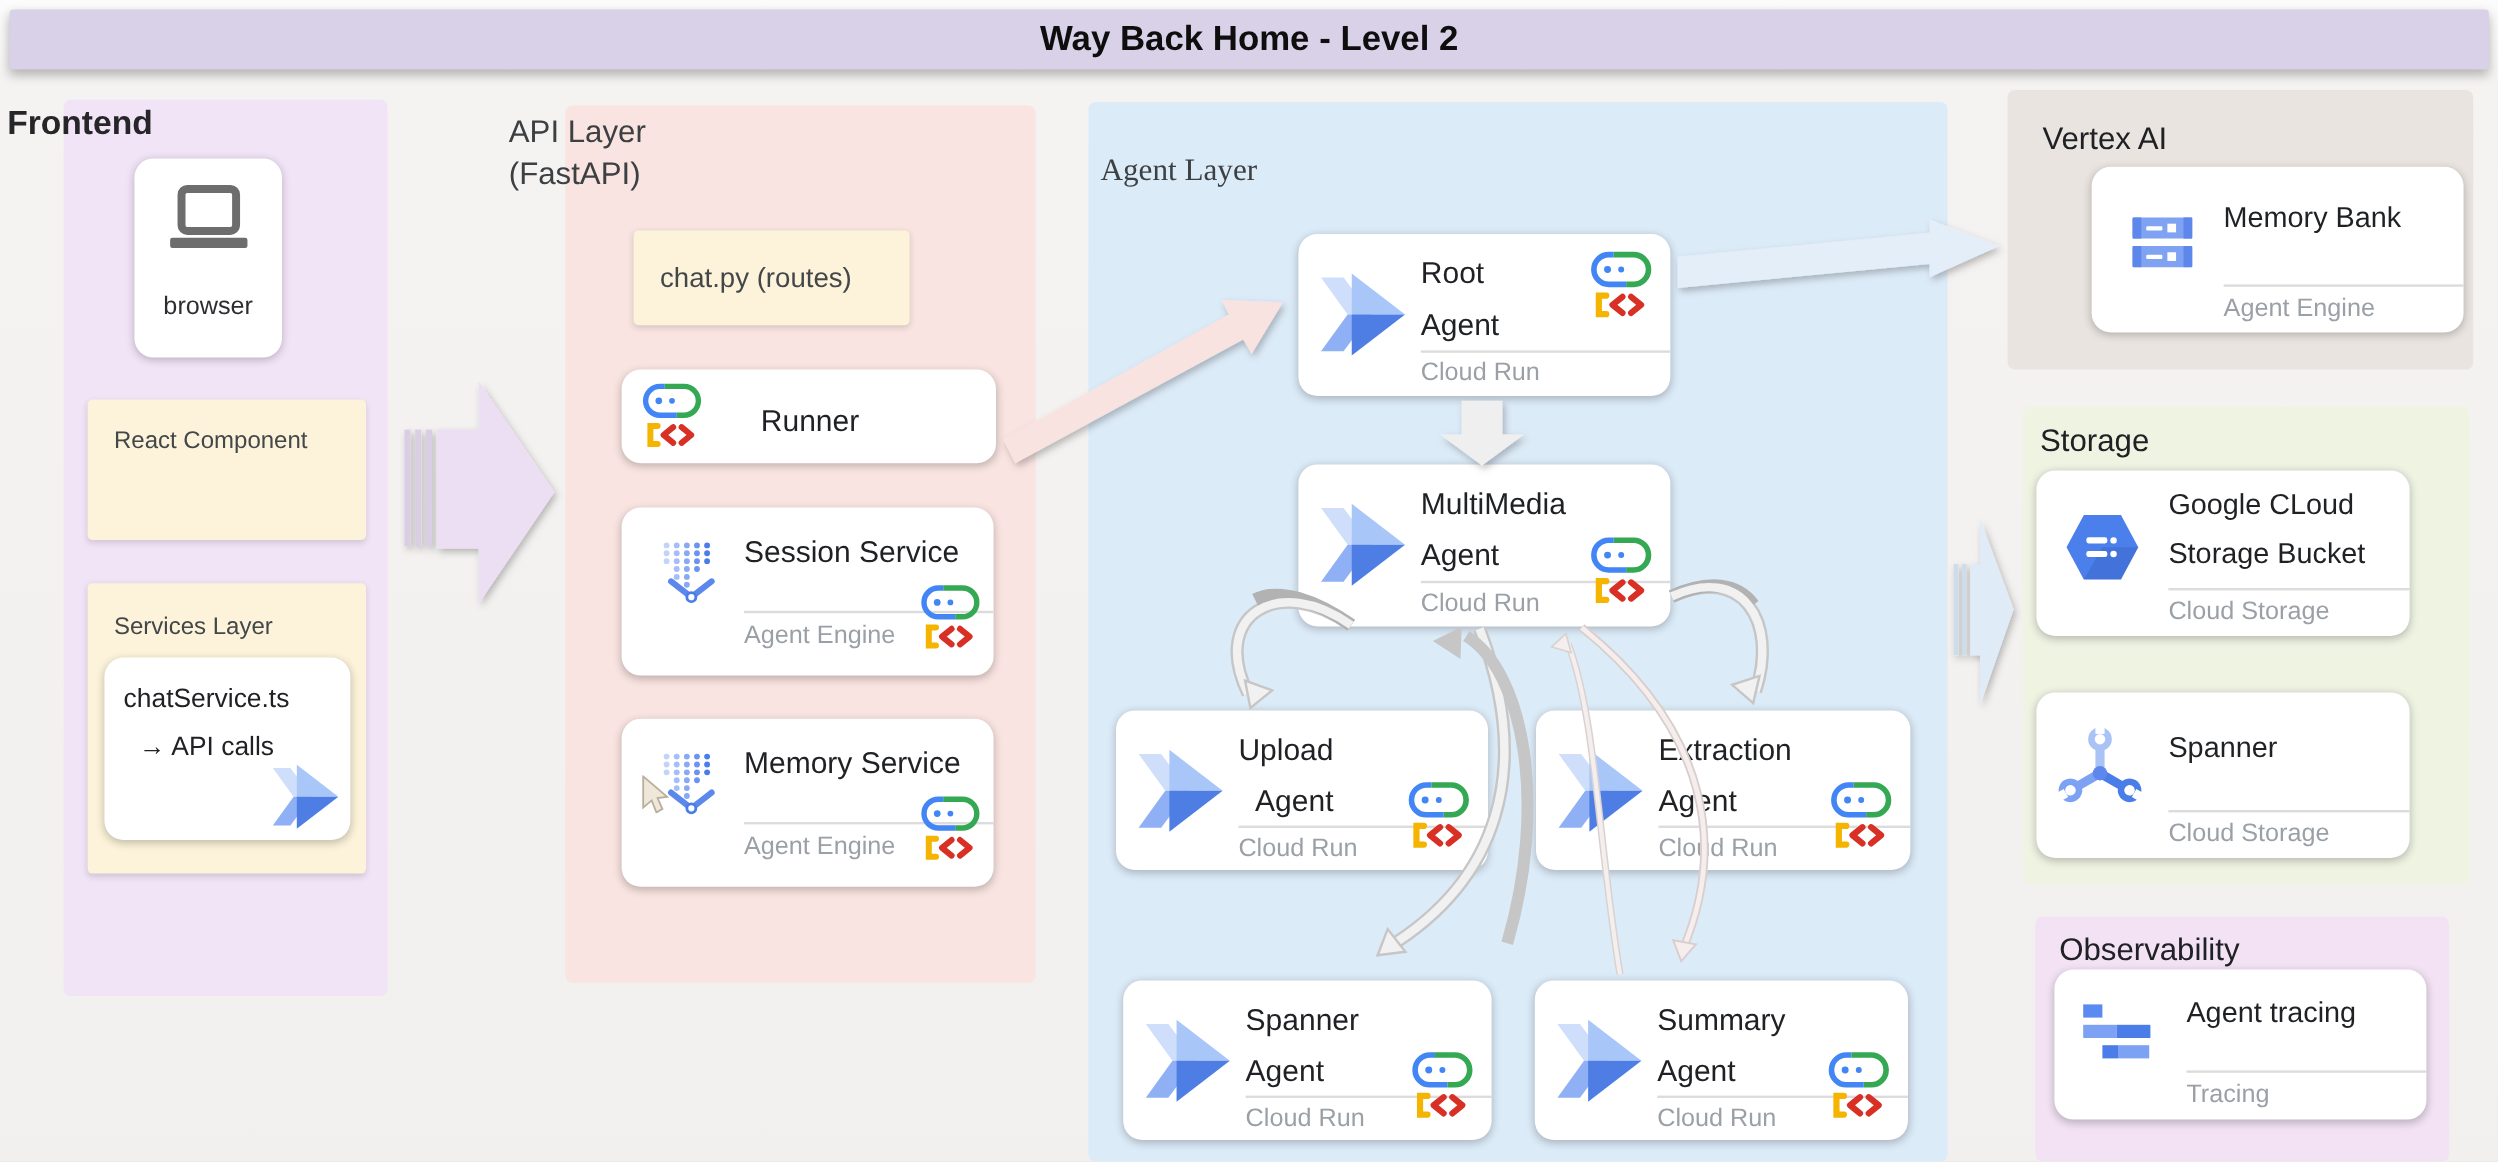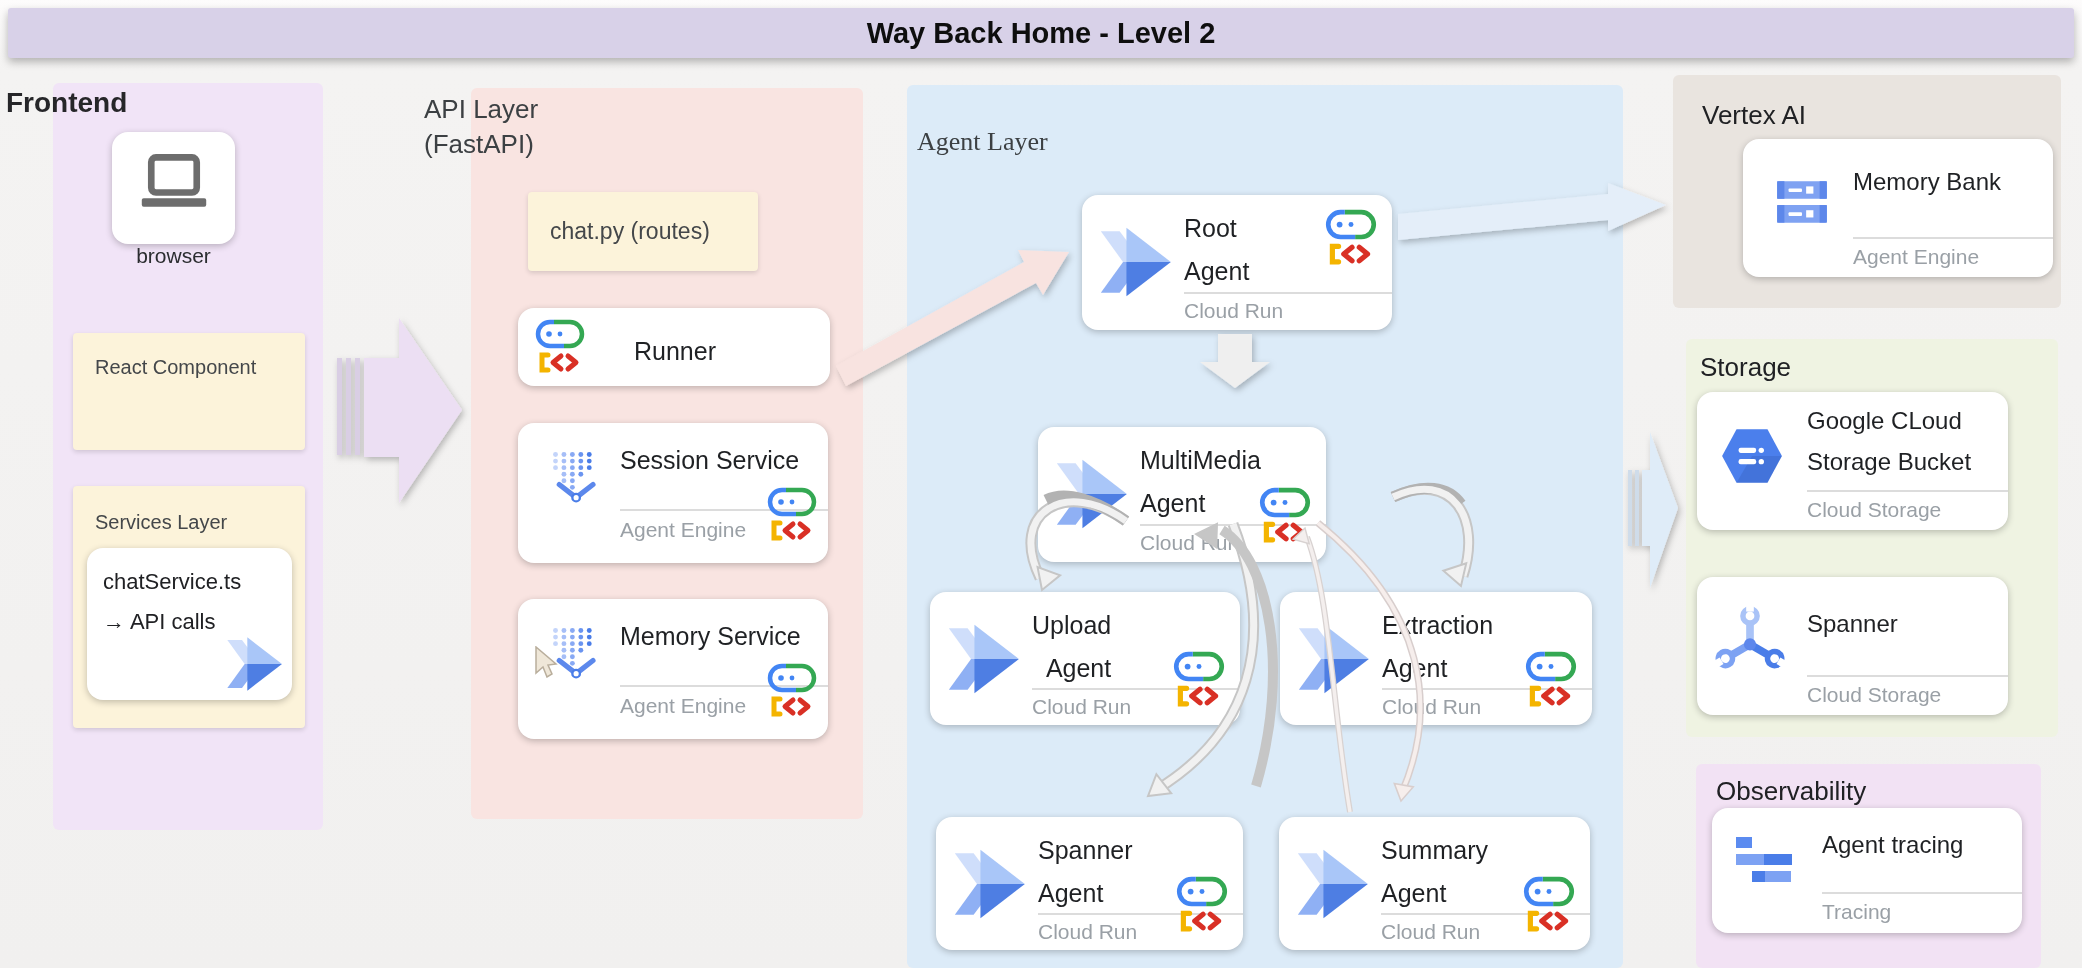--- a/index.html
+++ b/index.html
@@ -41,33 +41,33 @@
   <div class="panel" style="left:1696px;top:764px;width:345px;height:204px;background:#f2e2f4;"></div>
 
   <div class="panel-label" style="left:6px;top:84px;font-weight:bold;font-size:28px;color:#262629;">Frontend</div>
   <div class="panel-label" style="left:424px;top:92px;">API Layer
 (FastAPI)</div>
   <div class="panel-label" style="left:917px;top:124px;font-family:Liberation Serif, serif;">Agent Layer</div>
   <div class="panel-label" style="left:1702px;top:98px;color:#202124;">Vertex AI</div>
   <div class="panel-label" style="left:1700px;top:350px;color:#202124;">Storage</div>
   <div class="panel-label" style="left:1716px;top:774px;color:#202124;">Observability</div>
 
-  <div class="card" style="left:112px;top:132px;width:123px;height:112px;">
+  <div class="card" style="left:112px;top:132px;width:123px;height:166px;">
     <svg class="abs" style="left:26px;top:20px;" width="72" height="62" viewBox="0 0 76 64">
       <rect x="14" y="5" width="48" height="37" rx="5" fill="none" stroke="#6d6d6d" stroke-width="7"></rect>
       <rect x="4" y="48" width="68" height="9" rx="2" fill="#6d6d6d"></rect>
     </svg>
     <div class="browser-label">browser</div>
   </div>
 
   <div class="cream" style="left:73px;top:333px;width:232px;height:117px;">
     <div class="cream-text" style="top:14px;">React Component</div>
   </div>
 
-  <div class="cream" style="left:73px;top:486px;width:232px;height:242px;">
+  <div class="cream" style="left:73px;top:486px;width:232px;height:242px;text-align:center;">
     <div class="cream-text">Services Layer</div>
     <div class="card" style="left:14px;top:62px;width:205px;height:152px;">
       <div class="chat-text">
         <span>chatService.ts</span>
         <span>→ API calls</span>
       </div>
       <svg class="abs" style="right:6px;bottom:4px;" width="64" height="64" viewBox="0 0 96 96">
         <polygon points="8,12 30,12 57,48 34,48" fill="#cfdefb"></polygon>
         <polygon points="34,48 57,48 30,84 8,84" fill="#8fb0f4"></polygon>
         <polygon points="38,8 90,48 38,48" fill="#a9c6f8"></polygon>
@@ -213,21 +213,21 @@
       <path d="M20,5 L36,5 A12,12 0 0 1 36,29 L30,29" fill="none" stroke="#34a853" stroke-width="4.5"></path>
       <path d="M30,29 L16,29 A12,12 0 0 1 16,5 L20,5" fill="none" stroke="#4285f4" stroke-width="4.5"></path>
       <circle cx="15" cy="17" r="2.8" fill="#4285f4"></circle>
         <circle cx="26" cy="17" r="2.4" fill="#4285f4"></circle>
       <path d="M14,38 L8,38 L8,53 L14,53" fill="none" stroke="#f4b400" stroke-width="5" stroke-linecap="round"></path>
       <path d="M27,39 L19,45.5 L27,52" fill="none" stroke="#d93025" stroke-width="5" stroke-linecap="round" stroke-linejoin="round"></path>
       <path d="M34,39 L42,45.5 L34,52" fill="none" stroke="#d93025" stroke-width="5" stroke-linecap="round" stroke-linejoin="round"></path>
     </svg>
   </div>
 
-  <div class="card" style="left:1038px;top:387px;width:288px;height:135px;margin-top:40px;">
+  <div class="card" style="left:1082px;top:387px;width:310px;height:135px;">
     <svg class="abs" style="left:12px;top:26px;" width="82" height="82" viewBox="0 0 96 96">
       <polygon points="8,12 30,12 57,48 34,48" fill="#cfdefb"></polygon>
         <polygon points="34,48 57,48 30,84 8,84" fill="#8fb0f4"></polygon>
       <polygon points="38,8 90,48 38,48" fill="#a9c6f8"></polygon>
         <polygon points="38,48 90,48 38,88" fill="#4e7ee3"></polygon>
     </svg>
     <div class="ctitle" style="left:102px;top:12px;">
       <span>MultiMedia</span>
         <span>Agent</span>
     </div>

